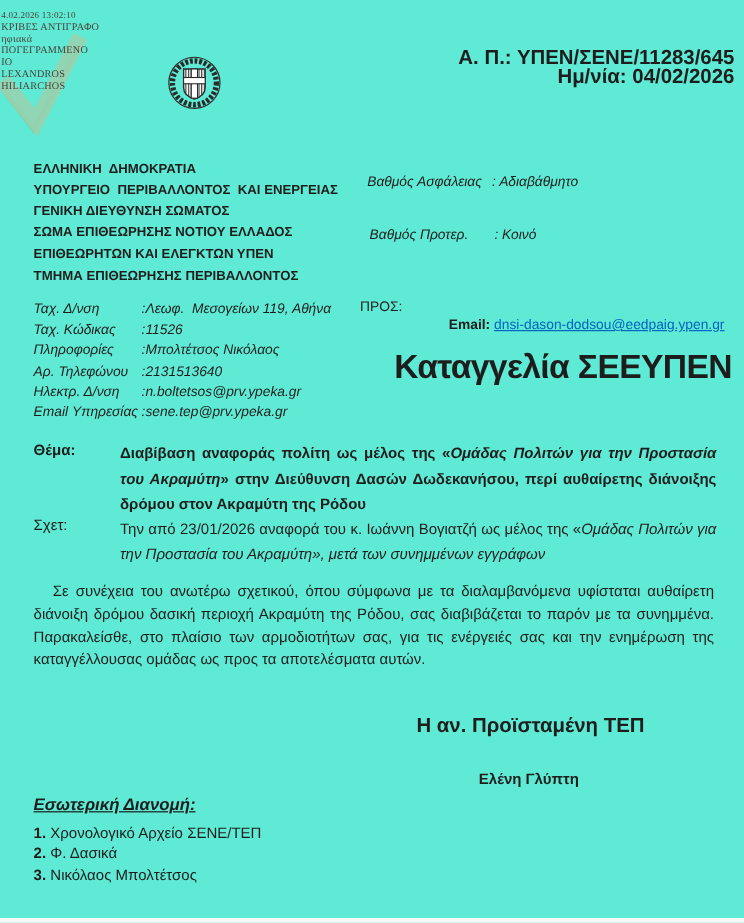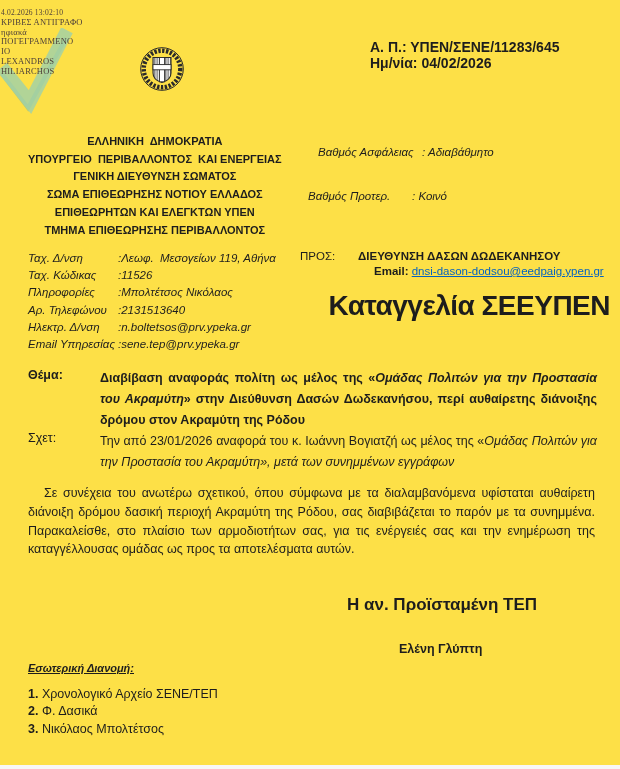--- a/index.html
+++ b/index.html
@@ -1,39 +1,39 @@
 <!DOCTYPE html>
 <html><head>
 <meta charset="utf-8">
 <style>
   html,body{margin:0;padding:0;background:#e9e9e9;}
   .page{
-    position:relative;width:620px;height:769px;background:#fde047;
+    position:relative;width:620px;height:769px;background:#5eead4;
     font-family:"Liberation Sans",sans-serif;color:#1d1d1d;overflow:hidden;
     border-bottom:4px solid #f7f7f7;box-sizing:border-box;
   }
   .abs{position:absolute;}
   
   .stamp{left:0;top:4;width:130;height:120px;}
   .stamp svg{position:absolute;left:0;top:28px;}
   .stamp-lines{position:absolute;left:1px;top:8px;z-index:2;
     font-family:"Liberation Serif",serif;color:#4d3f39;}
   .stamp-lines div{font-size:8.5px;line-height:9.8px;letter-spacing:.2px;white-space:pre;}
   .stamp-lines div.ts{font-size:7.5px;}
   
   .emblem{left:139px;top:46px;}
   
-  .proto{left:370px;top:40px;width:242px;font-weight:bold;font-size:14px;line-height:15.5px;}
+  .proto{left:370px;top:40px;width:242px;text-align:right;font-weight:bold;font-size:17px;line-height:15.5px;}
   
-  .ministry{left:28px;top:133px;font-weight:bold;font-size:11px;line-height:17.7px;text-align:center;}
+  .ministry{left:28px;top:133px;font-weight:bold;font-size:11px;line-height:17.7px;}
   .ministry div{white-space:pre;}
   
   .classrow{font-style:italic;font-size:11.5px;display:flex;}
   .classrow .lbl{width:104px;}
-  .class1{left:318px;top:146px;}
+  .class1{left:306px;top:146px;}
   .class2{left:308px;top:190px;}
   
   .contact{left:28px;top:250px;font-style:italic;font-size:11.5px;line-height:17.2px;}
   .contact .row{display:flex;}
   .contact .lbl{width:90px;white-space:pre;}
   .contact .val{white-space:pre;}
   
   .pros{left:300px;top:250px;font-size:11.5px;}
   .pros .row1{display:flex;}
   .pros .to{width:58px;}
@@ -47,21 +47,21 @@
   .blk-label{left:28px;font-weight:bold;font-size:12.5px;}
   .blk-label.reg{font-weight:normal;}
   .blk-text{left:100px;width:497px;font-size:12.5px;line-height:21px;text-align:justify;}
   .subj{font-weight:bold;}
   
   .bodypar{left:28px;top:484px;width:567px;font-size:12.5px;line-height:18.8px;text-align:justify;text-indent:16px;}
   
   .sig-role{left:347px;top:595px;font-weight:bold;font-size:17px;}
   .sig-name{left:363px;top:642px;font-weight:bold;font-size:12.5px;padding-left:36px;}
   
-  .dist-head{left:28px;top:662px;font-weight:bold;font-style:italic;text-decoration:underline;font-size:11px;}
+  .dist-head{left:28px;top:662px;font-weight:bold;font-style:italic;text-decoration:underline;font-size:14px;}
   .dist-list{left:28px;top:686px;font-size:12.5px;line-height:17.3px;}
   .dist-list b{font-weight:bold;}
 </style>
 </head>
 <body>
 
 <div class="page">
 
   <div class="abs stamp">
     <svg width="76" height="86" viewBox="0 0 76 86">
@@ -141,21 +141,20 @@
     </div>
     <div class="row">
       <span class="lbl">Email Υπηρεσίας</span>
       <span class="val">:sene.tep@prv.ypeka.gr</span>
     </div>
   </div>
 
   <div class="abs pros">
     <div class="row1">
       <span class="to">ΠΡΟΣ:</span>
-      <span class="name">ΔΙΕΥΘΥΝΣΗ ΔΑΣΩΝ ΔΩΔΕΚΑΝΗΣΟΥ</span>
     </div>
     <div class="row2">
       <span class="email-lbl">Email: </span><a href="#">dnsi-dason-dodsou@eedpaig.ypen.gr</a>
     </div>
   </div>
 
   <div class="abs title">Καταγγελία ΣΕΕΥΠΕΝ</div>
 
   <div class="abs blk-label" style="top:368px;">Θέμα:</div>
   <div class="abs blk-text subj" style="top:368px;"><span>Διαβίβαση αναφοράς πολίτη ως μέλος της «</span><em>Ομάδας Πολιτών για την Προστασία του Ακραμύτη</em><span>» στην Διεύθυνση Δασών Δωδεκανήσου, περί αυθαίρετης διάνοιξης δρόμου στον Ακραμύτη της Ρόδου</span></div>

